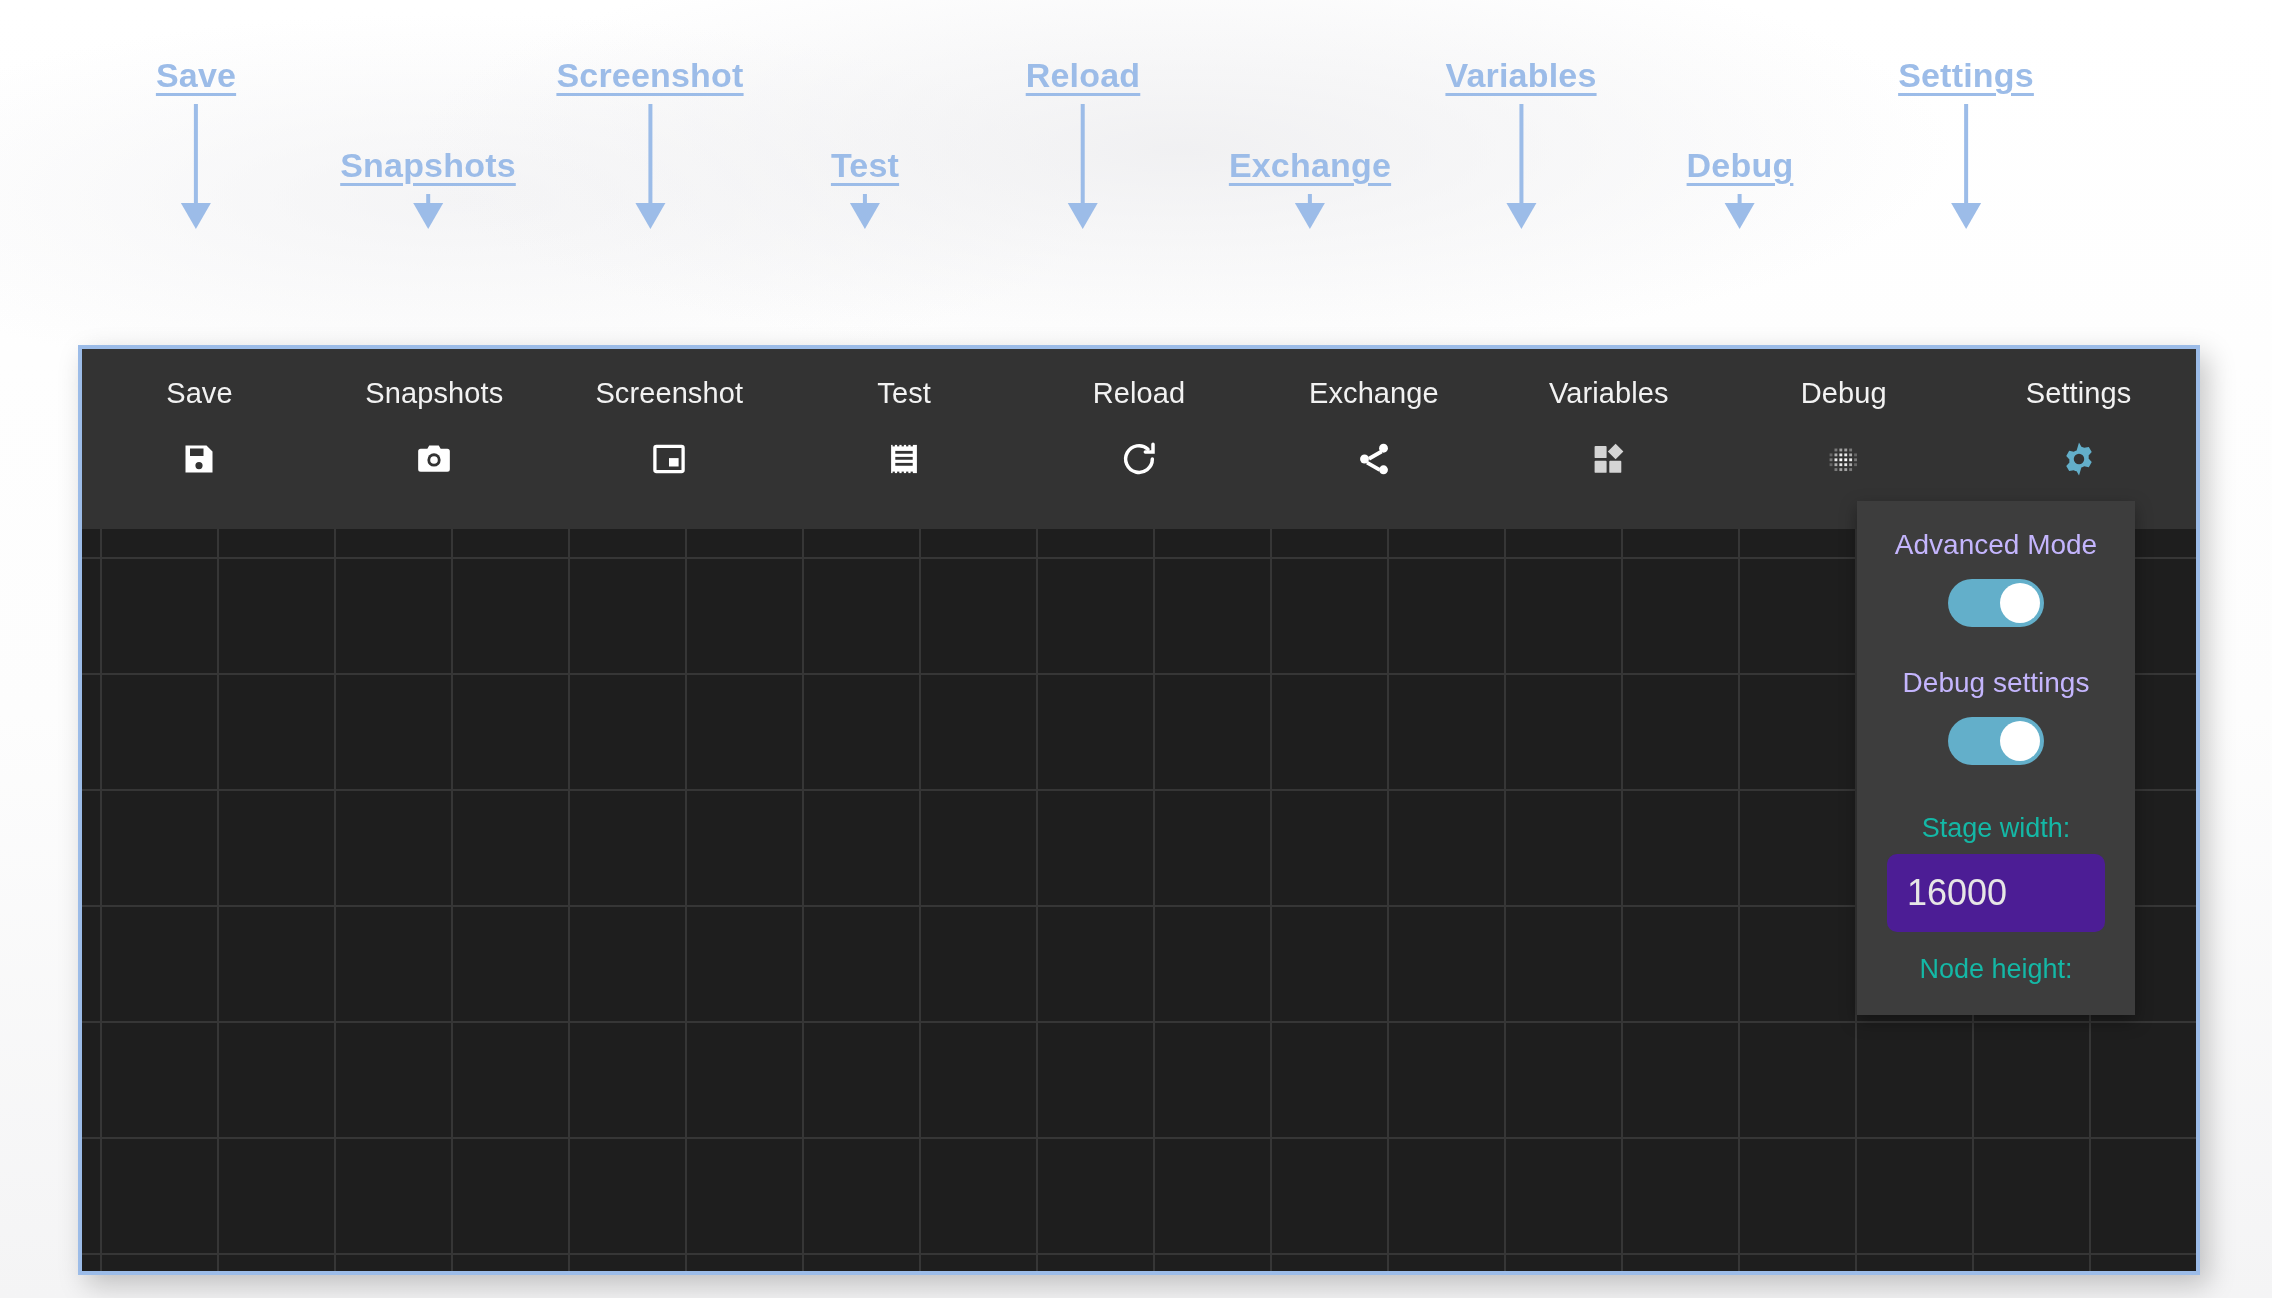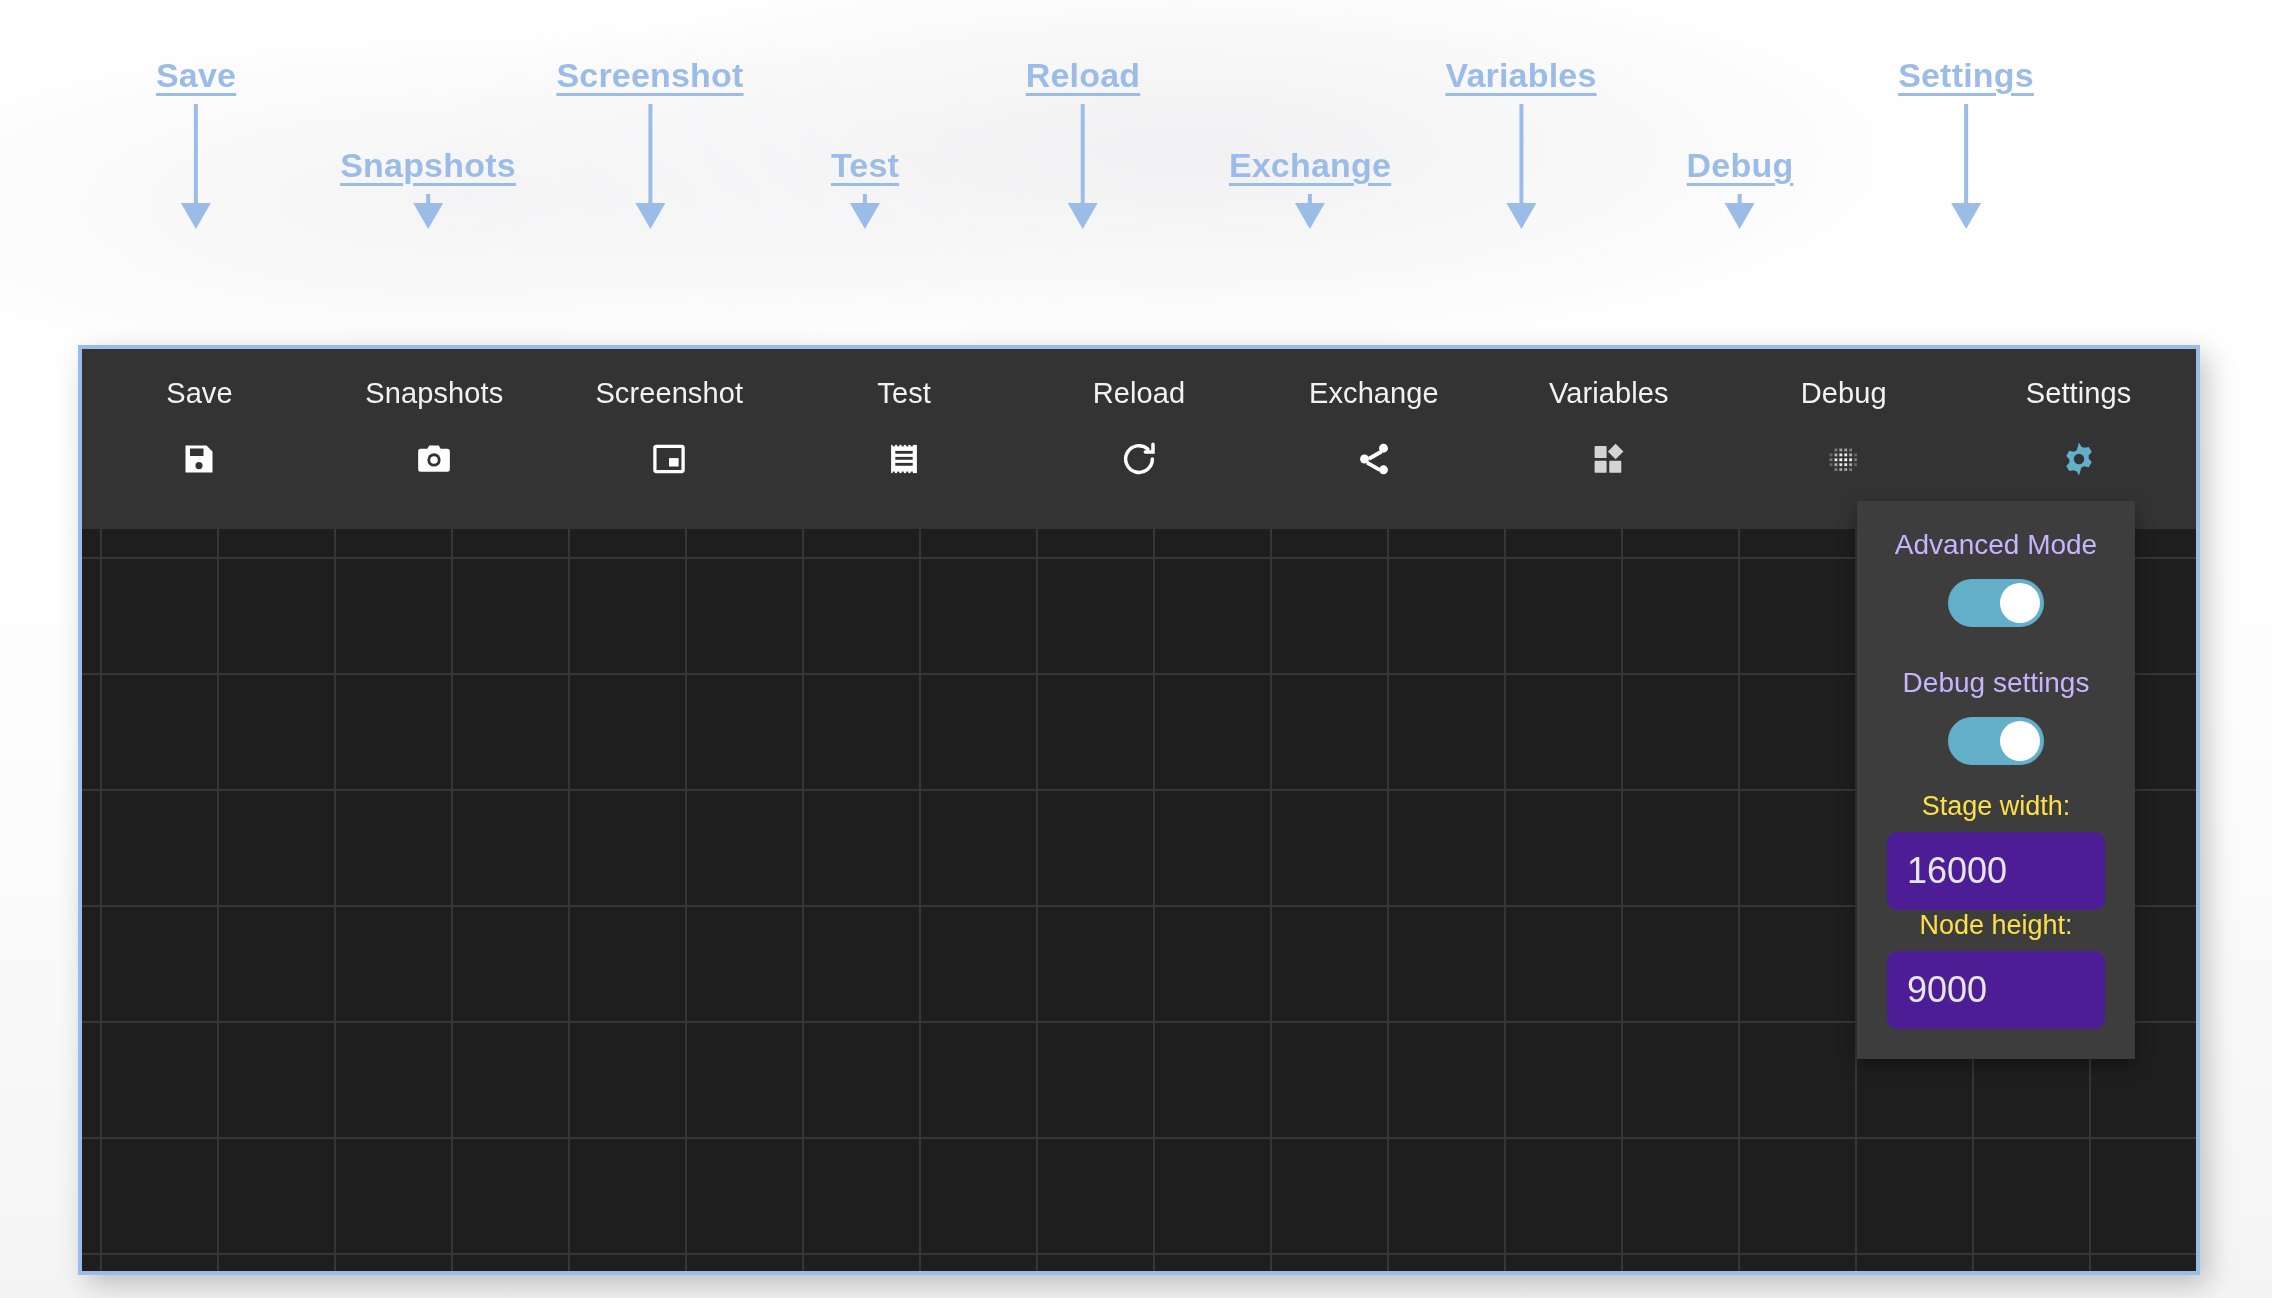--- a/index.html
+++ b/index.html
@@ -128,21 +128,21 @@
   }
   .toggle .knob{
     position:absolute;
     top:4px;right:4px;
     width:40px;height:40px;
     border-radius:50%;
     background:#ffffff;
   }
   .sp-gap{height:26px;}
   .sp-field-label{
-    color:#fde047;font-size:27px;text-align:center;
+    color:#14b8a6;font-size:27px;margin-top:22px;text-align:center;
   }
   .sp-input{
     margin-top:10px;
     width:218px;height:78px;
     background:#4c1d95;
     border-radius:10px;
     border:none;
     color:#e6e6e6;
     font-size:36px;
     font-family:"Liberation Sans", sans-serif;
@@ -359,16 +359,15 @@
     </div>
     <div class="sp-gap"></div>
     <div class="sp-label">Debug settings</div>
     <div class="toggle">
       <div class="knob"></div>
     </div>
     <div class="sp-gap"></div>
     <div class="sp-field-label">Stage width:</div>
     <input class="sp-input" type="text" value="16000" style="">
     <div class="sp-field-label">Node height:</div>
-    <input class="sp-input" type="text" value="9000" style="">
   </div>
 
 </div>
 
 </body></html>

